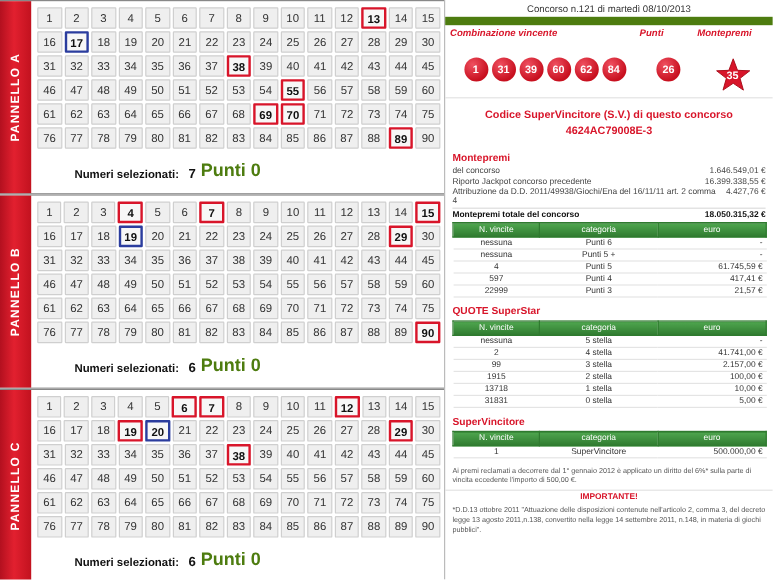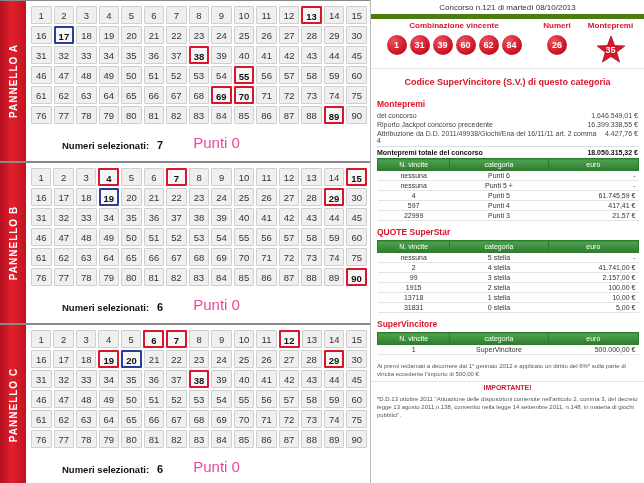--- a/index.html
+++ b/index.html
@@ -55,34 +55,34 @@
   }
   .panel-footer{
     margin-left:28px;
     height:26px;
     display:flex;align-items:flex-end;
     padding-left:34px;
     gap:4px;
   }
   .sel-label{font-size:9.5px;color:#111;font-weight:bold;}
   .sel-count{font-size:11px;color:#111;font-weight:bold;margin-left:4px;}
-  .punti{font-size:15px;color:#ec4899;font-weight:normal;margin-left:26px;}
+  .punti{font-size:15px;color:#4d7c0f;font-weight:bold;}
 
   
   .right{position:absolute;left:370px;top:0;width:274px;height:483px;background:#fff;
          border-left:1px solid #bbb;box-sizing:border-box;}
   .concorso{
     text-align:center;font-size:8px;color:#333;padding:3px 0 2px 0;
-    border-bottom:5px solid #4d7c0f;
+    border-bottom:7px solid #4d7c0f;
   }
   .winbar{
     display:flex;align-items:flex-start;padding:2px 4px 3px 4px;
   }
   .winbar .colhead{
-    font-size:8px;font-weight:bold;color:#d8152a;text-align:center;margin-bottom:5px;
+    font-size:8px;font-weight:bold;color:#d8152a;text-align:left;margin-bottom:16px;font-style:italic;
   }
   .comb{flex:0 0 158px;}
   .balls{display:flex;gap:3px;justify-content:center;}
   .ball{
     width:20px;height:20px;border-radius:50%;
     background:#d8152a;
     background:radial-gradient(circle at 35% 30%,#ef5060,#c8101f 70%);
     color:#fff;font-size:9px;font-weight:bold;
     text-align:center;line-height:20px;
   }
@@ -497,36 +497,37 @@
         <div class="balls" id="balls">
             <div class="ball">1</div>
             <div class="ball">31</div>
             <div class="ball">39</div>
             <div class="ball">60</div>
             <div class="ball">62</div>
             <div class="ball">84</div>
           </div>
       </div>
       <div class="jolly">
-        <div class="colhead">Numeri</div>
+        <div class="colhead">Punti</div>
         <div class="ball" style="margin:0 auto;">26</div>
       </div>
       <div class="superstar">
         <div class="colhead">Montepremi</div>
         <div class="star">
           <svg width="30" height="30" viewBox="0 0 30 30" aria-hidden="true">
             <polygon points="15,1 18.6,10.6 28.8,11 20.7,17.3 23.5,27.1 15,21.4 6.5,27.1 9.3,17.3 1.2,11 11.4,10.6" fill="#d8152a" stroke="#a80d1a" stroke-width="0.8"></polygon>
           </svg>
           <div class="sv">35</div>
         </div>
       </div>
     </div>
 
     <div class="sv-code">
-      <div>Codice SuperVincitore (S.V.) di questo categoria</div>
+      <div>Codice SuperVincitore (S.V.) di questo concorso</div>
+      <div>4624AC79008E-3</div>
     </div>
 
     <div class="sect-title">Montepremi</div>
     <div class="kv" id="montepremi">
         <div class="kv-row">
           <div class="k">del concorso</div>
           <div class="v">1.646.549,01 €</div>
         </div>
         <div class="kv-row">
           <div class="k">Riporto Jackpot concorso precedente</div>

